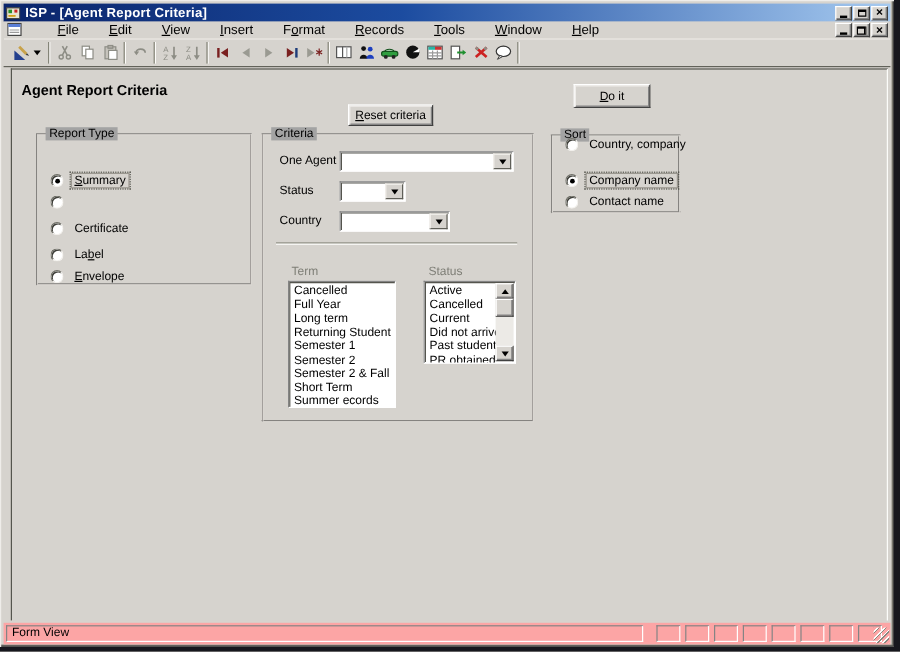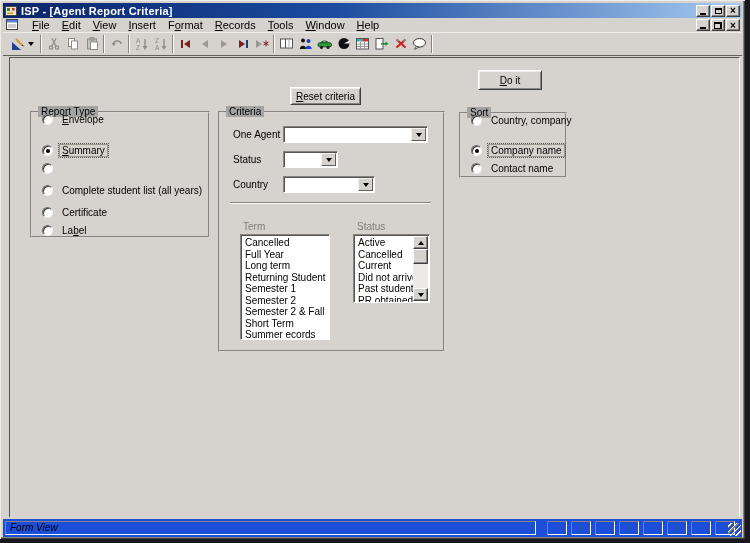--- a/index.html
+++ b/index.html
@@ -24,21 +24,21 @@
   .g-min { width:6px; height:2px; background:#000; margin-top:6px; }
   .g-max { width:7px; height:6px; border:1px solid #000; border-top:2px solid #000; }
   .g-restore { position:relative; width:8px; height:7px; }
   .g-restore:before { content:''; position:absolute; right:0; top:0; width:5px; height:4px; border:1px solid #000; border-top-width:2px; }
   .g-restore:after { content:''; position:absolute; left:0; bottom:0; width:5px; height:4px; border:1px solid #000; border-top-width:2px; background:#d6d3ce; }
   .g-close { font-size:10px; font-weight:bold; line-height:9px; }
 
   .menubar { position:absolute; left:3px; top:18px; width:739px; height:14px;
              display:flex; align-items:center; background:#d6d3ce; }
   .doc-icon { margin-left:3px; display:flex; }
-  .menu-items { display:flex; margin-left:7px; }
+  .menu-items { display:flex; margin-left:23px;gap:13px; }
   .menu-item { font-size:11px; padding:0 6px; line-height:14px; white-space:nowrap; }
   .mdi-btns { margin-left:auto; display:flex; gap:1px; margin-right:2px; }
 
   .toolbar { position:absolute; left:3px; top:32px; width:739px; height:24px;
              display:flex; align-items:center; padding-left:3px;
              border-bottom:1px solid #62625a; box-shadow: inset 0 1px 0 #efedea; }
   .tb { width:19px; height:20px; display:flex; align-items:center; justify-content:center; }
   .tb-wide { width:32px; }
   .tsep { width:2px; height:18px; margin:0 2px;
           border-left:1px solid #848478; border-right:1px solid #fdfcfa; }
@@ -108,21 +108,21 @@
   .sb-btn { position:absolute; left:0; width:15px; height:13px; background:#d6d3ce;
             border:1px solid; border-color:#fff #404040 #404040 #fff;
             box-shadow:inset -1px -1px 0 #848484; display:flex; align-items:center; justify-content:center; }
   .sb-up { top:0; } .sb-down { bottom:0; }
   .sb-thumb { position:absolute; left:0; top:13px; width:15px; height:15px; background:#d6d3ce;
               border:1px solid; border-color:#fff #404040 #404040 #fff; box-shadow:inset -1px -1px 0 #848484; }
   .tri-up { width:0;height:0;border-left:3px solid transparent;border-right:3px solid transparent;border-bottom:4px solid #000; }
   .tri-down { width:0;height:0;border-left:3px solid transparent;border-right:3px solid transparent;border-top:4px solid #000; }
 
   
-  .statusbar { position:absolute; left:3px; top:519px; width:739px; height:18px; background:#1d4ed8;font-style:italic; }
+  .statusbar { position:absolute; left:3px; top:519px; width:739px; height:18px; background:#fca5a5; }
   .sb-mode { position:absolute; left:2px; top:2px; width:531px; height:14px;
              border:1px solid; border-color:#848484 #fff #fff #848484;
              font-size:10px; line-height:12px; padding-left:4px; }
   .sb-cells { position:absolute; left:544px; top:2px; display:flex; gap:4px; }
   .sb-cell { width:20px; height:14px; border:1px solid; border-color:#848484 #fff #fff #848484; }
   .grip { position:absolute; right:1px; bottom:1px; width:13px; height:13px;
           background:repeating-linear-gradient(135deg, transparent 0 2px, #fdfcfa 2px 3px, #8a867e 3px 4px); }
 </style>
 </head>
 <body>
@@ -324,36 +324,33 @@
       <svg width="15" height="13">
         <ellipse cx="7.5" cy="5.8" rx="6" ry="4.3" fill="#fff" stroke="#333"></ellipse>
         <path d="M4.5 9.2L2.6 12.4l4.3-2.3z" fill="#fff" stroke="#333" stroke-width="0.8"></path>
       </svg>
     </span>
     <span class="tsep"></span>
   </div>
 
   <div class="content"></div>
 
+  <div class="heading">Agent Report Criteria</div>
 
   <button class="push-btn" id="reset-button"><span class="uline">R</span>eset criteria</button>
   <button class="push-btn" id="doit-button"><span class="uline">D</span>o it</button>
 
   <div class="groupbox rt-rows" id="report-type-group">
     <span class="legend">Report Type</span>
   <div class="radio-row">
         <span class="radio checked"></span>
         <span class="radio-label focusbox"><span class="uline">S</span>ummary</span>
       </div>
       <div class="radio-row">
         <span class="radio"></span>
-      </div>
-      <div class="radio-row">
-        <span class="radio"></span>
-        <span class="radio-label">Complete student list (all years)</span>
       </div>
       <div class="radio-row">
         <span class="radio"></span>
         <span class="radio-label">Certificate</span>
       </div>
       <div class="radio-row">
         <span class="radio"></span>
         <span class="radio-label">La<span class="uline">b</span>el</span>
       </div>
       <div class="radio-row">

